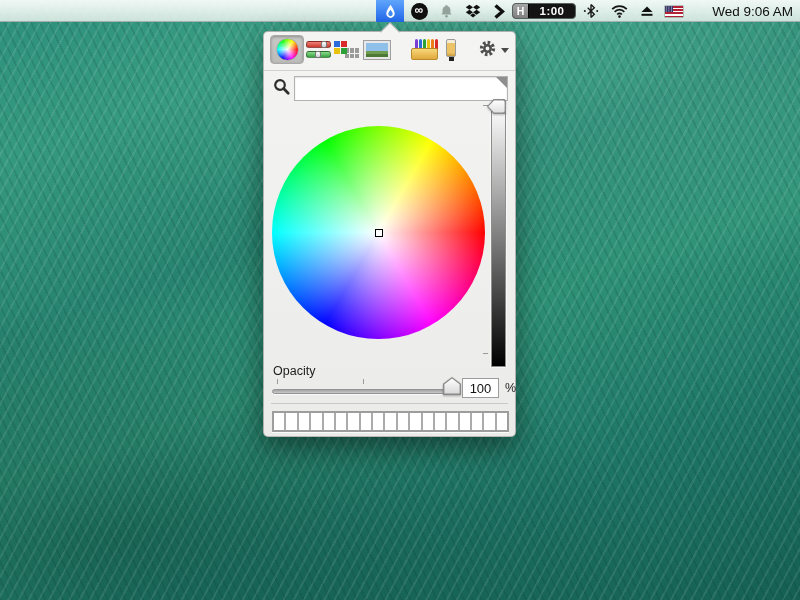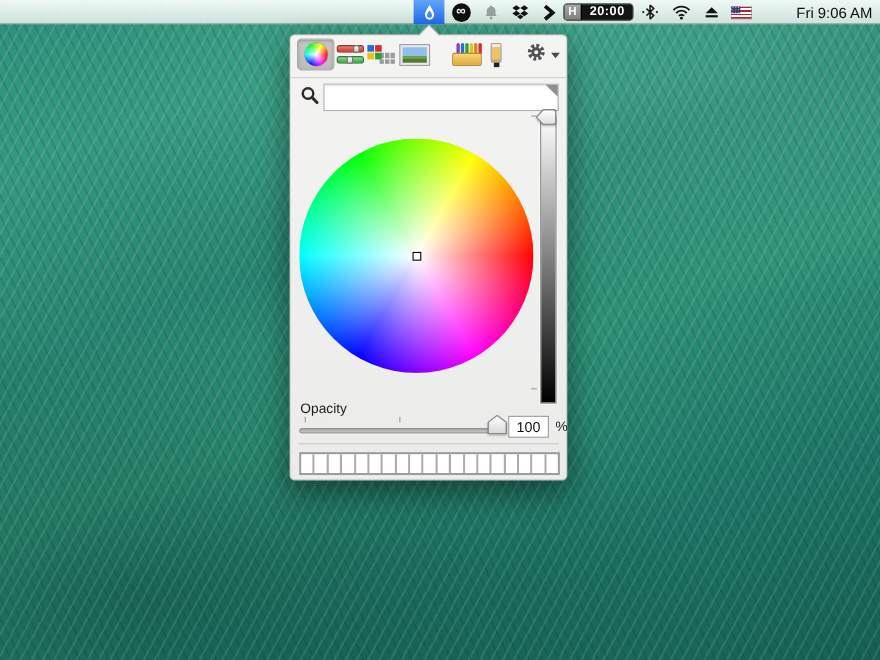--- a/index.html
+++ b/index.html
@@ -205,21 +205,21 @@
         <span>
           <svg width="12" height="15" viewBox="0 0 12 15">
             <path d="M2.5 1.5 L9.5 7.5 L2.5 13.5" fill="none" stroke="#111" stroke-width="3.4"></path>
           </svg>
         </span>
       </div>
 
       <div class="mb-item">
         <div class="timer-badge">
           <div class="timer-h">H</div>
-          <div class="timer-time">20:00</div>
+          <div class="timer-time">1:00</div>
         </div>
       </div>
 
       <div class="mb-item mb-bt">
         <span>
           <svg width="16" height="16" viewBox="0 0 16 16">
             <path d="M8 1.6 L8 14.4 M8 1.6 L11.3 4.8 L4.7 11.2 M8 14.4 L11.3 11.2 L4.7 4.8" fill="none" stroke="#1a1a1a" stroke-width="1.4"></path>
             <circle cx="1.8" cy="8" r="1" fill="#1a1a1a"></circle>
             <circle cx="14.2" cy="8" r="1" fill="#1a1a1a"></circle>
           </svg>
@@ -245,21 +245,21 @@
           </svg>
         </span>
       </div>
 
       <div class="mb-item mb-flag">
         <div class="flag">
             <div class="canton"></div>
           </div>
       </div>
 
-      <div class="mb-clock">Fri 9:06 AM</div>
+      <div class="mb-clock">Wed 9:06 AM</div>
     </div>
   </div>
 
   <div class="popover">
     <div class="arrow"></div>
 
     <div class="tb-btn tb-sel">
       <div class="wheel-mini"></div>
     </div>
     <div class="tb-btn" style="left:41px; width:27px;">

